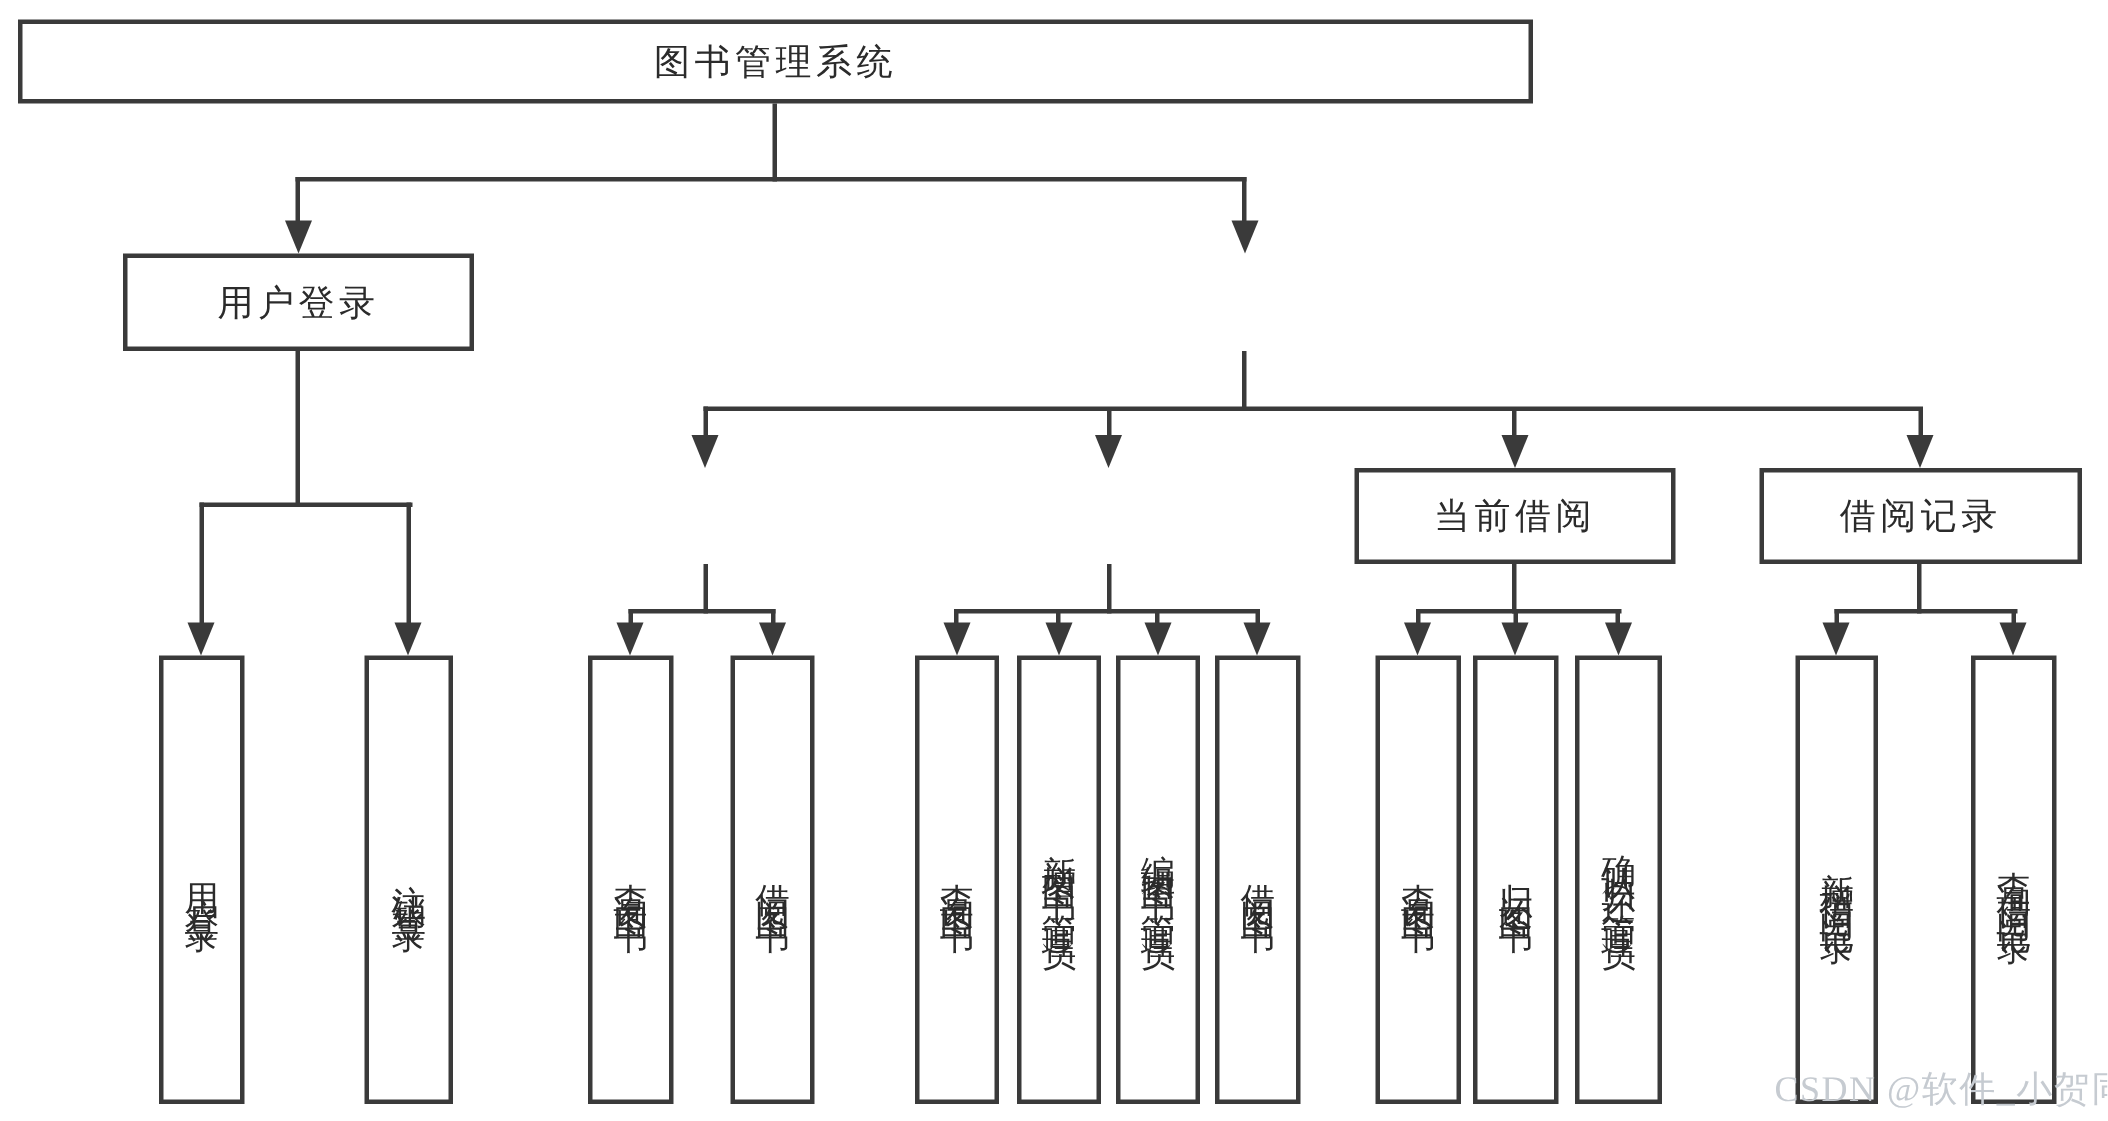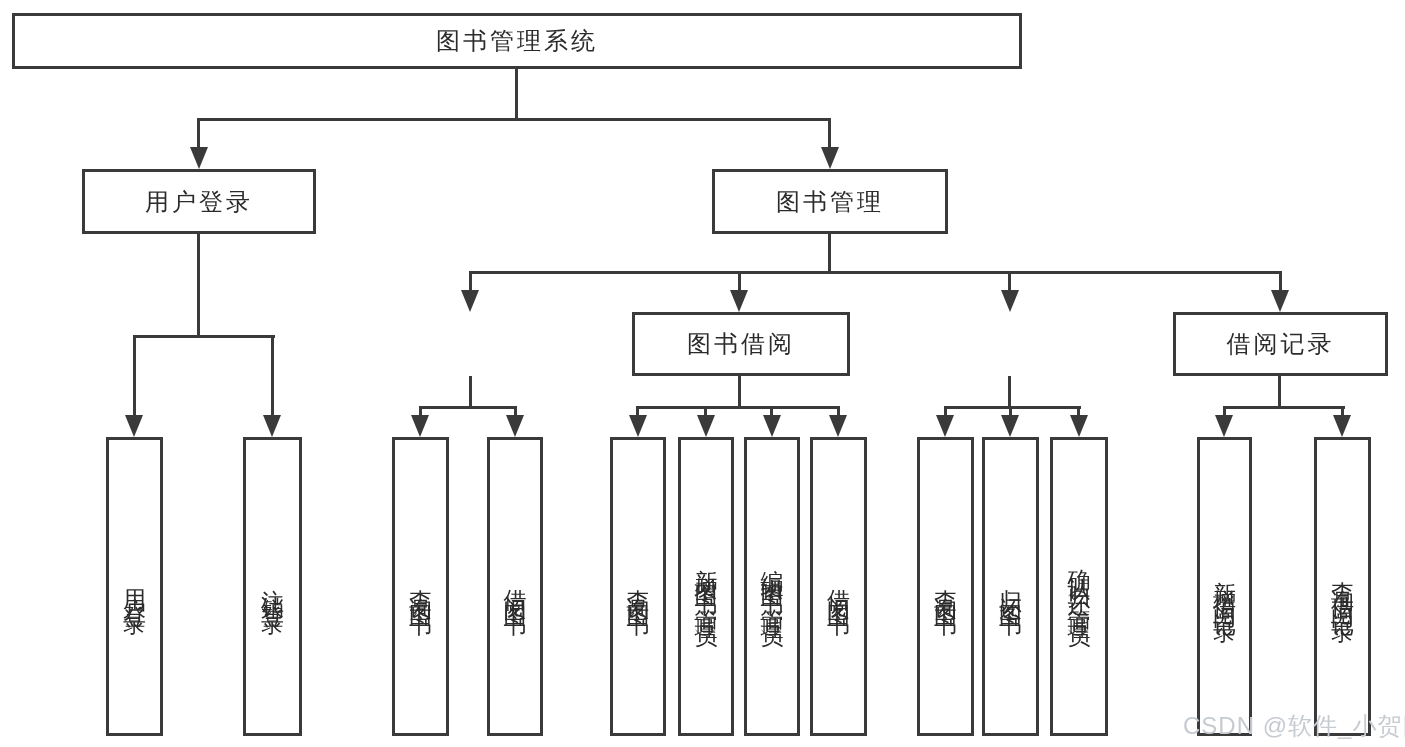--- a/index.html
+++ b/index.html
@@ -1,20 +1,20 @@
 <!DOCTYPE html>
 <html><head>
 <meta charset="utf-8">
 <style>
   html,body { margin:0; padding:0; background:#ffffff; }
   .canvas {
     position:relative;
     width:1405px; height:747px;
     background:#ffffff;
-    font-family:Liberation Sans, sans-serif;
+    font-family:Liberation Serif, serif;
     overflow:hidden;
   }
   .node {
     position:absolute;
     border:3px solid #3a3a3a;
     background:#ffffff;
     box-sizing:border-box;
     display:flex;
     align-items:center;
     justify-content:center;
@@ -57,26 +57,23 @@
 
 <div class="canvas">
 
   <div class="node h-node" style="left:12px; top:13px; width:1010px; height:56px;">
     <span class="lbl">图书管理系统</span>
   </div>
 
   <div class="node h-node" style="left:82px; top:169px; width:234px; height:65px;">
     <span class="lbl">用户登录</span>
   </div>
-  <div class="node h-node" style="left:712px; top:169px; width:236px; height:65px;">
-    <span class="lbl">图书管理</span>
-  </div>
 
-  <div class="node h-node" style="left:632px; top:312px; width:218px; height:64px;">
-    <span class="lbl">图书借阅</span>
+  <div class="node h-node" style="left:903px; top:312px; width:214px; height:64px;">
+    <span class="lbl">当前借阅</span>
   </div>
   <div class="node h-node" style="left:1173px; top:312px; width:215px; height:64px;">
     <span class="lbl">借阅记录</span>
   </div>
 
   <div class="node v-node" style="left:106px; top:437px; width:57px; height:299px;">
     <span class="lbl">用户登录</span>
   </div>
   <div class="node v-node" style="left:243px; top:437px; width:59px; height:299px;">
     <span class="lbl">注销登录</span>

